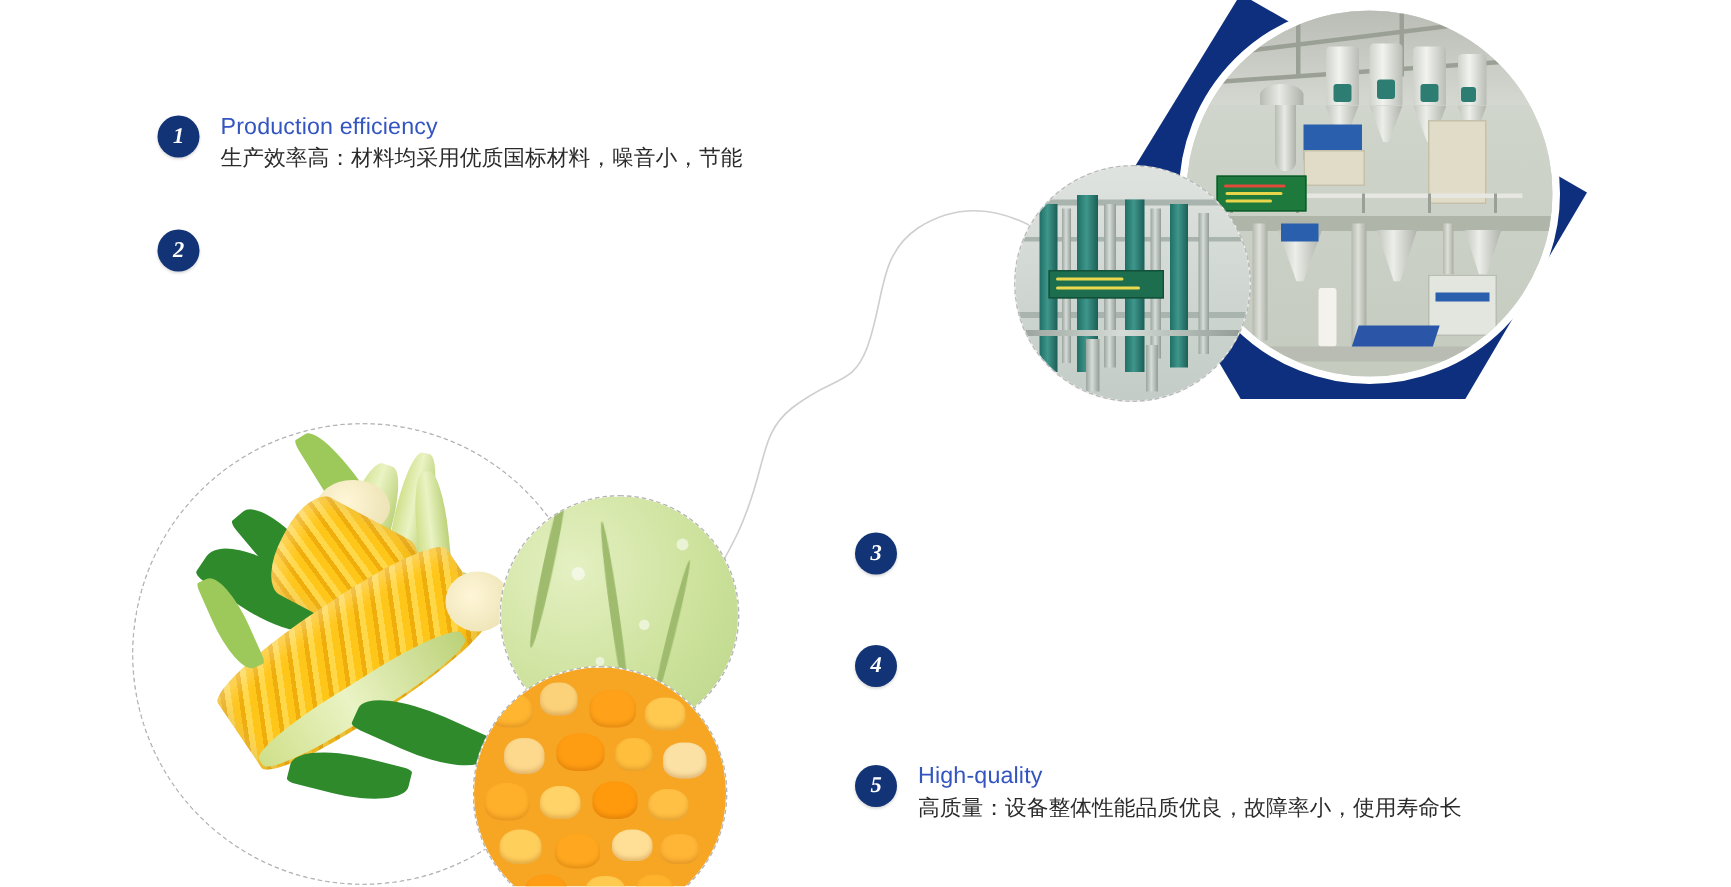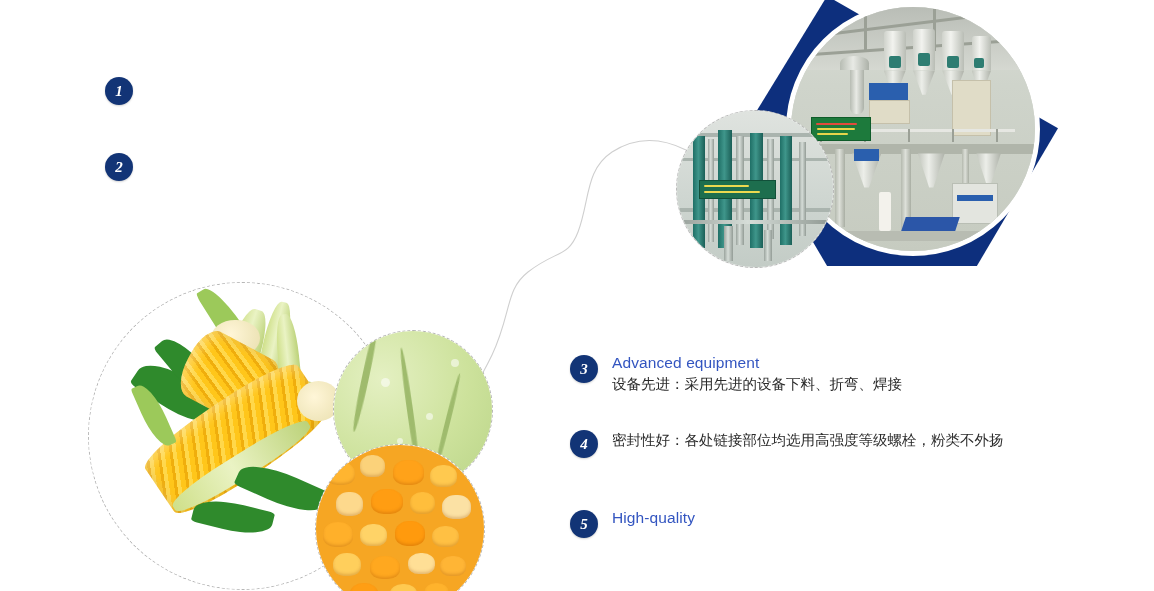--- a/index.html
+++ b/index.html
@@ -350,43 +350,43 @@
       <span style="left:55%;top:64%;width:16%;height:13%;background:#ffdf96"></span>
       <span style="left:74%;top:66%;width:15%;height:12%;background:#ffb535"></span>
       <span style="left:20%;top:82%;width:17%;height:13%;background:#ff9e14"></span>
       <span style="left:44%;top:83%;width:16%;height:12%;background:#ffca50"></span>
       <span style="left:64%;top:82%;width:15%;height:12%;background:#ffb32c"></span>
     </div>
   </div>
 
   <div class="feature-item" style="left:105px;top:75px;">
     <div class="badge">1</div>
+    <div class="feature-text">
+      <div class="feature-title">Production efficiency</div>
+      <div class="feature-desc">生产效率高：材料均采用优质国标材料，噪音小，节能</div>
+    </div>
   </div>
 
   <div class="feature-item" style="left:105px;top:151px;">
     <div class="badge">2</div>
     <div class="feature-text">
     </div>
   </div>
 
   <div class="feature-item" style="left:570px;top:353px;">
     <div class="badge">3</div>
-    <div class="feature-text">
-      <div class="feature-title">Advanced equipment</div>
-      <div class="feature-desc">设备先进：采用先进的设备下料、折弯、焊接</div>
-    </div>
   </div>
 
   <div class="feature-item" style="left:570px;top:428px;">
     <div class="badge">4</div>
     <div class="feature-text">
-      <div class="feature-desc">密封性好：各处链接部位均选用高强度等级螺栓，粉类不外扬</div>
     </div>
   </div>
 
   <div class="feature-item" style="left:570px;top:508px;">
     <div class="badge">5</div>
     <div class="feature-text">
       <div class="feature-title">High-quality</div>
+      <div class="feature-desc">高质量：设备整体性能品质优良，故障率小，使用寿命长</div>
     </div>
   </div>
 
 </div>
 
 </body></html>

